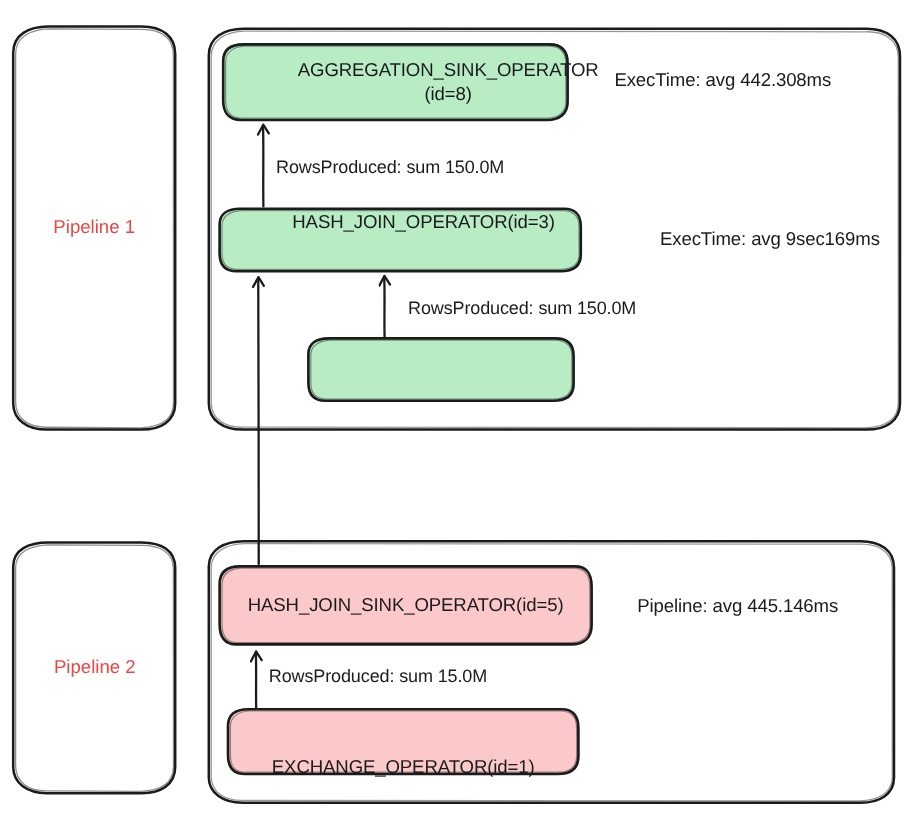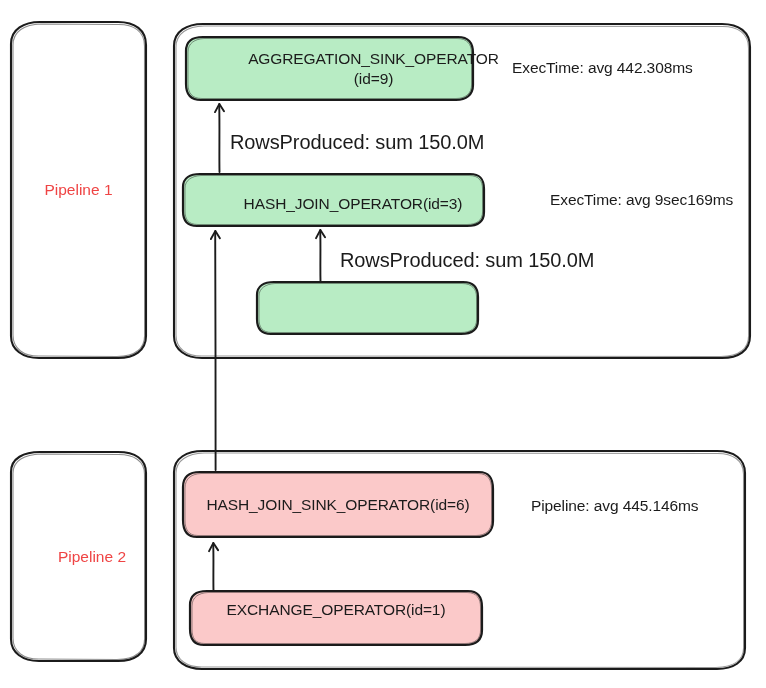--- a/index.html
+++ b/index.html
@@ -42,21 +42,21 @@
     display: flex;
     align-items: center;
     justify-content: center;
     color: #ef4444;
     font-size: 15.5px;
     z-index: 3;
   }
   .edge-label {
     position: absolute;
     color: #1b1b1b;
-    font-size: 20px;
+    font-size: 15px;
     white-space: nowrap;
     letter-spacing: -0.1px;
     z-index: 4;
     background: transparent;
   }
   .metric-label {
     position: absolute;
     color: #1b1b1b;
     font-size: 15.5px;
     white-space: nowrap;
@@ -152,45 +152,46 @@
     <g>
       <path d="M190,605 C190,595 197,591 207,591 L468,591 C479,591 482,598 482,607
                L482,630 C482,641 475,645 465,645 L204,645 C194,645 190,639 190,629 Z" fill="#fbc9c9" stroke="#1b1b1b" stroke-width="2.2" stroke-linejoin="round"></path>
       <path d="M192,606 C192,597 199,593 208,592.5 L467,592.5 C477,592.5 480.5,599 480.5,607
                L480.6,629 C480.8,640 474,643.5 465,643.5 L205,643.5 C195,643.5 192,638 192,629 Z" fill="none" stroke="#1b1b1b" stroke-width="1" stroke-linejoin="round" opacity="0.45"></path>
     </g>
   </svg>
 
   <div class="pipe-label" style="left:11px; top:22px; width:135px; height:336px;">Pipeline 1</div>
 
-  <div class="pipe-label" style="left:11px; top:452px; width:162px; height:209px;">Pipeline 2</div>
+  <div class="pipe-label" style="left:11px; top:452px; width:136px; height:209px;">Pipeline 2</div>
 
   <div class="node" style="left:186px; top:37px; width:287px; height:63px; flex-direction:column;margin-left:44px;">
     <span>AGGREGATION_SINK_OPERATOR</span>
-    <span>(id=9)</span>
+    <span>(id=8)</span>
   </div>
 
-  <div class="node" style="left:183px; top:178px; width:340px; height:52px;align-items:center;">
+  <div class="node" style="left:183px; top:160px; width:340px; height:52px;align-items:center;">
     <span>HASH_JOIN_OPERATOR(id=3)</span>
   </div>
 
 
   <div class="node" style="left:183px; top:472px; width:310px; height:65px;">
-    <span>HASH_JOIN_SINK_OPERATOR(id=6)</span>
+    <span>HASH_JOIN_SINK_OPERATOR(id=5)</span>
   </div>
 
-  <div class="node" style="left:190px; top:583px; width:292px; height:54px;">
+  <div class="node" style="left:190px; top:613px; width:292px; height:54px;">
     <span>EXCHANGE_OPERATOR(id=1)</span>
   </div>
 
   <div class="metric-label" style="left:484px; top:59px;">ExecTime: avg 442.308ms</div>
 
   <div class="metric-label" style="left:522px; top:191px;">ExecTime: avg 9sec169ms</div>
 
   <div class="metric-label" style="left:503px; top:497px;">Pipeline: avg 445.146ms</div>
 
   <div class="edge-label" style="left:230px; top:131px;">RowsProduced: sum 150.0M</div>
 
   <div class="edge-label" style="left:340px; top:249px;">RowsProduced: sum 150.0M</div>
 
 
+  <div class="edge-label" style="left:224px; top:555px;">RowsProduced: sum 15.0M</div>
 
 </div>
 
 </body></html>

